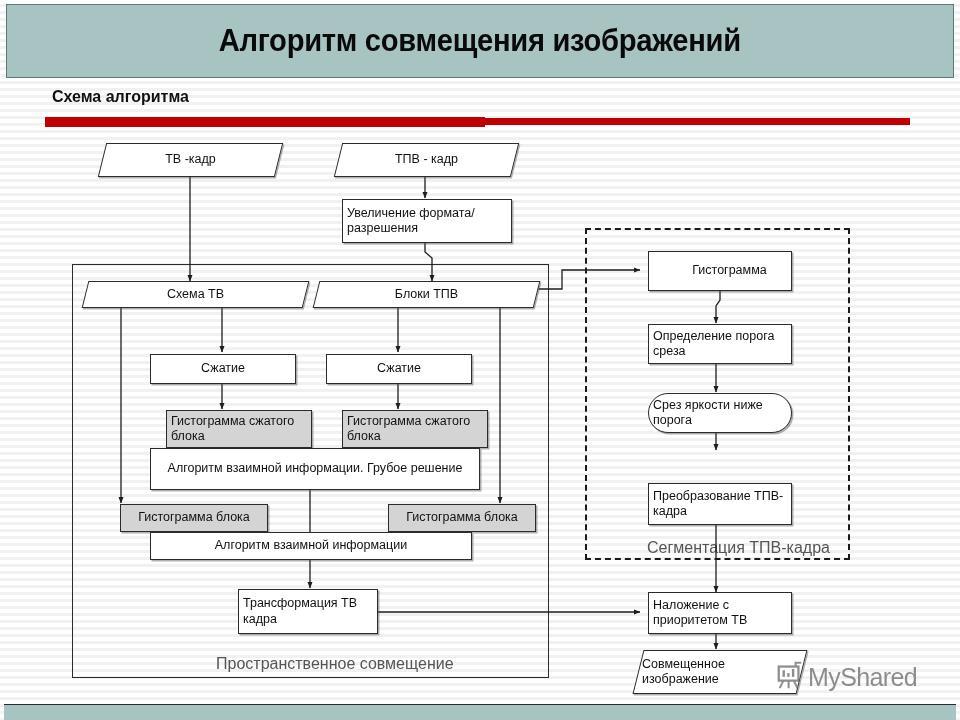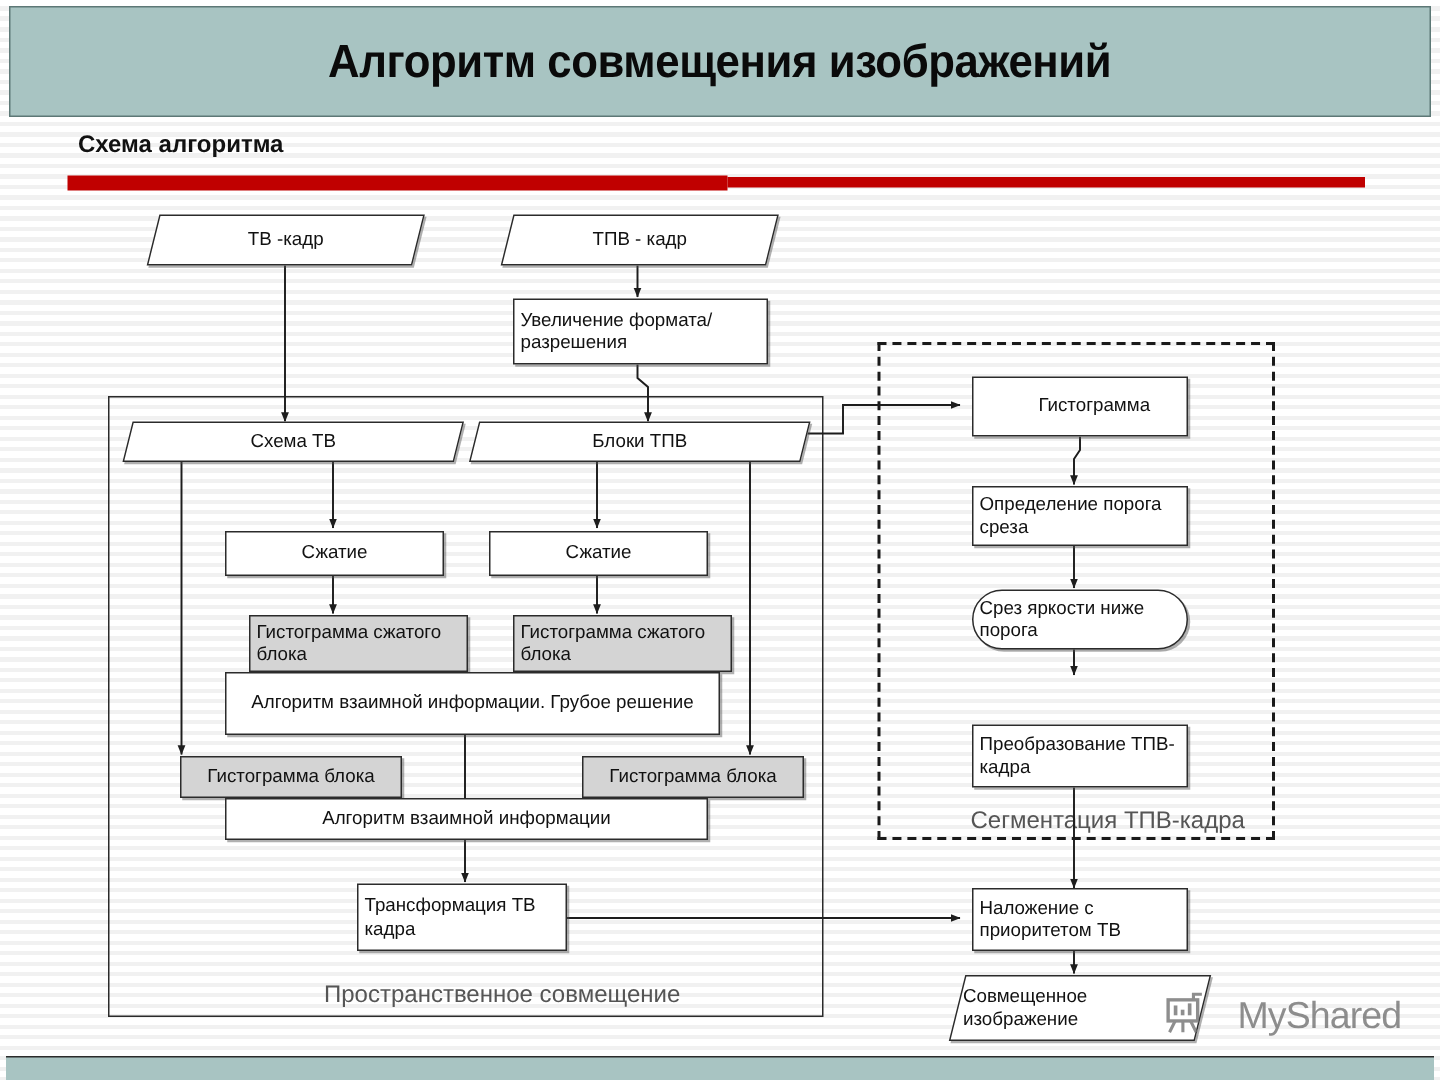--- a/index.html
+++ b/index.html
@@ -123,21 +123,21 @@
     width: 960px; height: 720px;
     pointer-events: none;
   }
 
   
   .watermark {
     position: absolute;
     left: 775px; top: 660px;
     display: flex;
     align-items: center;
-    gap: 20px;
+    gap: 3px;
     opacity: 0.78;
   }
   .watermark .wm-text {
     font-size: 25px;
     color: #6f6f6f;
     letter-spacing: -0.6px;
   }
 </style>
 </head>
 <body>

